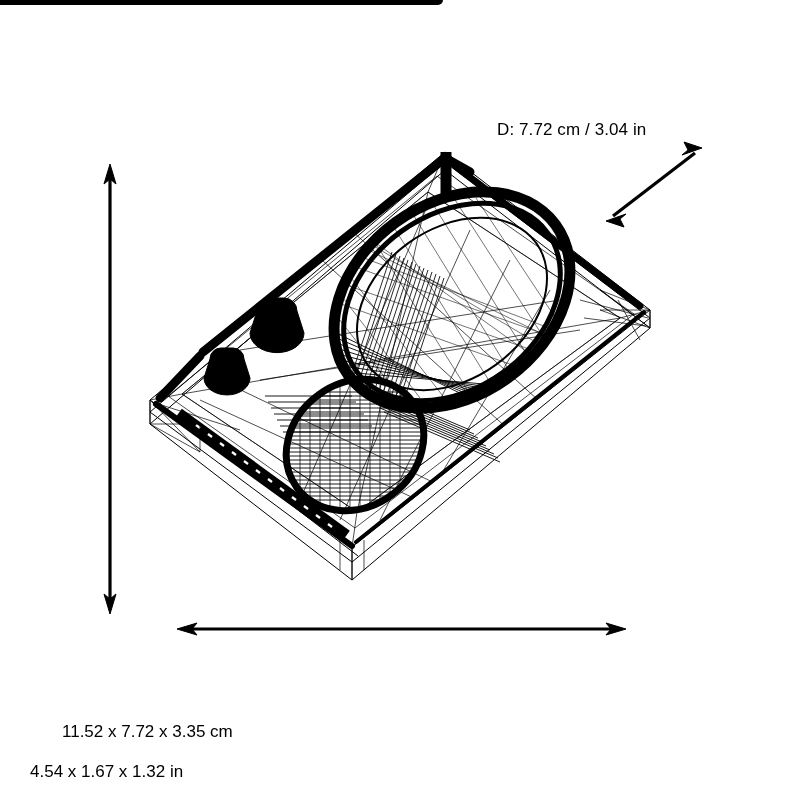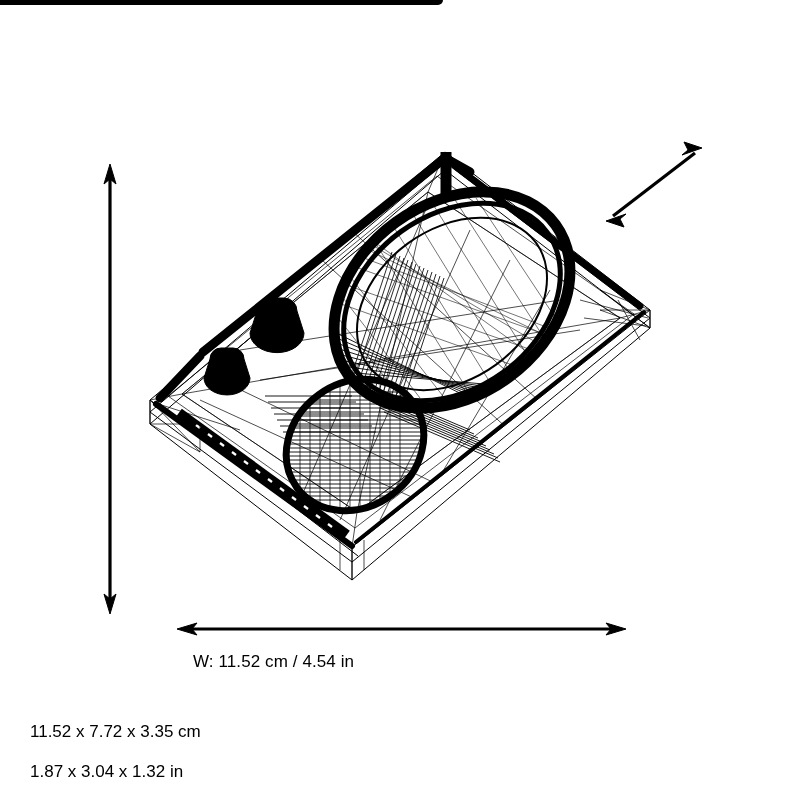--- a/index.html
+++ b/index.html
@@ -43,21 +43,21 @@
   #label-height { left: 18px;  top: 364px; }
   #label-width  { left: 193px; top: 652px; }
   .footer-line {
     position: absolute;
     left: 30px;
     white-space: nowrap;
     font-family: "Liberation Sans", sans-serif;
     font-size: 17px;
     color: #000000;
   }
-  #footer-cm { top: 722px; }
+  #footer-cm { top: 722px; margin-left: 32px; }
   #footer-in { top: 762px; }
   svg { display: block; }
 </style>
 </head>
 <body>
 
 <div id="stage">
 
   <svg class="layer" width="800" height="800" viewBox="0 0 800 800" xmlns="http://www.w3.org/2000/svg" shape-rendering="geometricPrecision">
     <defs>
@@ -324,21 +324,21 @@
       </g>
 
       <g>
         <line x1="613" y1="216" x2="695" y2="153" stroke-width="3.2"></line>
         <polygon points="606,221 626,214 620,219 624,227"></polygon>
         <polygon points="702,148 682,155 688,150 684,142"></polygon>
       </g>
     </g>
   </svg>
 
-
-
-  <div class="label" id="label-width">W: 11.52 cm / 4.54 in</div>
+  <div class="label" id="label-depth">D: 7.72 cm / 3.04 in</div>
+
+
 
   <div class="footer-line" id="footer-cm">11.52 x 7.72 x 3.35 cm</div>
 
-  <div class="footer-line" id="footer-in">1.87 x 3.04 x 1.32 in</div>
+  <div class="footer-line" id="footer-in">4.54 x 1.67 x 1.32 in</div>
 
 </div>
 
 </body></html>

